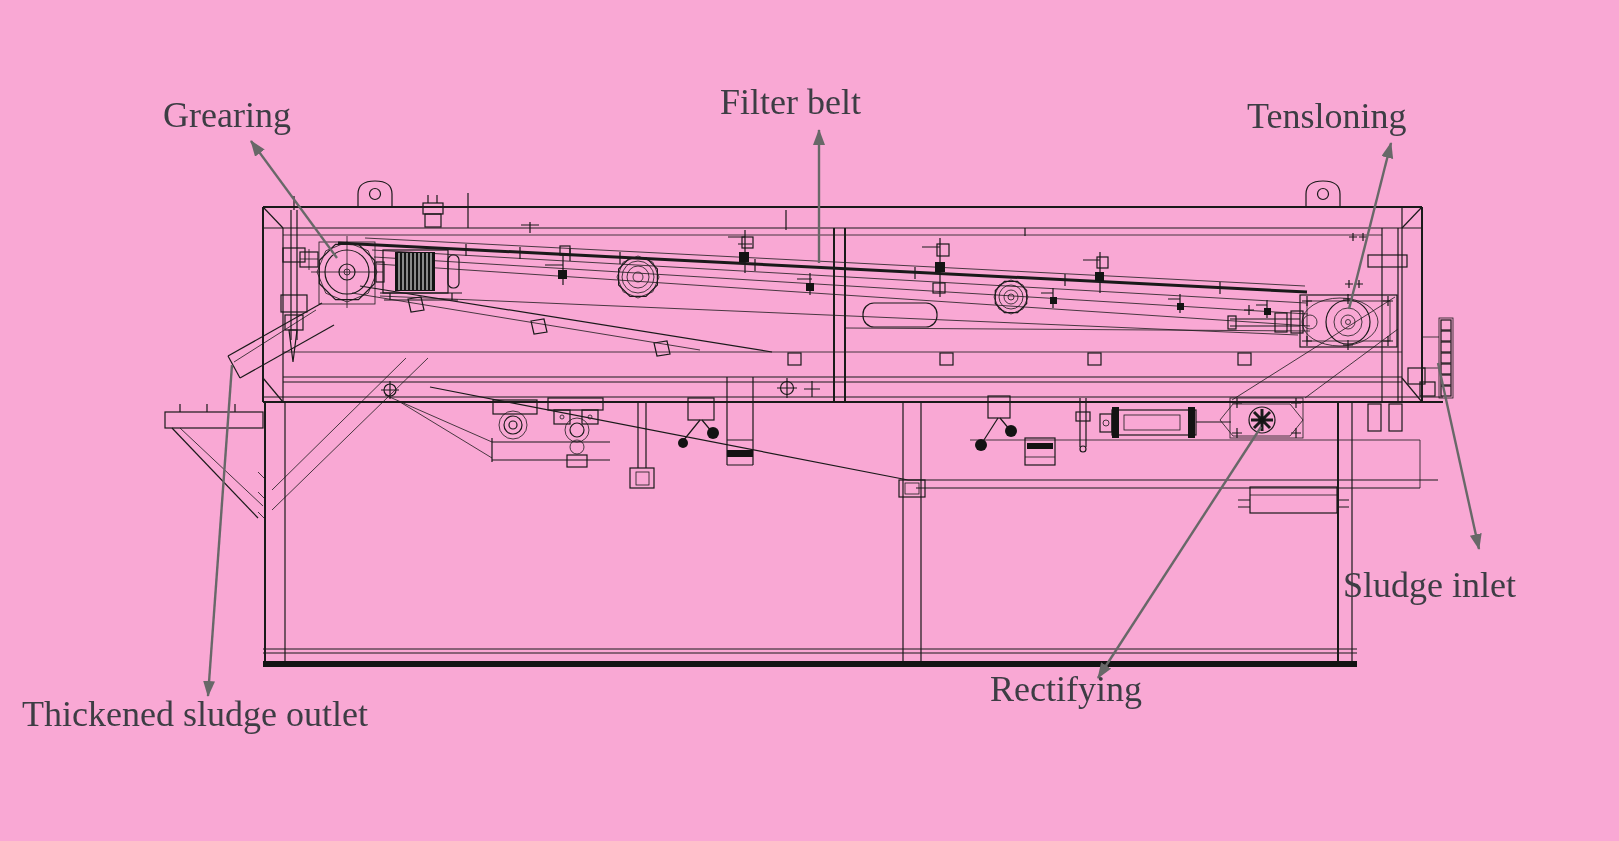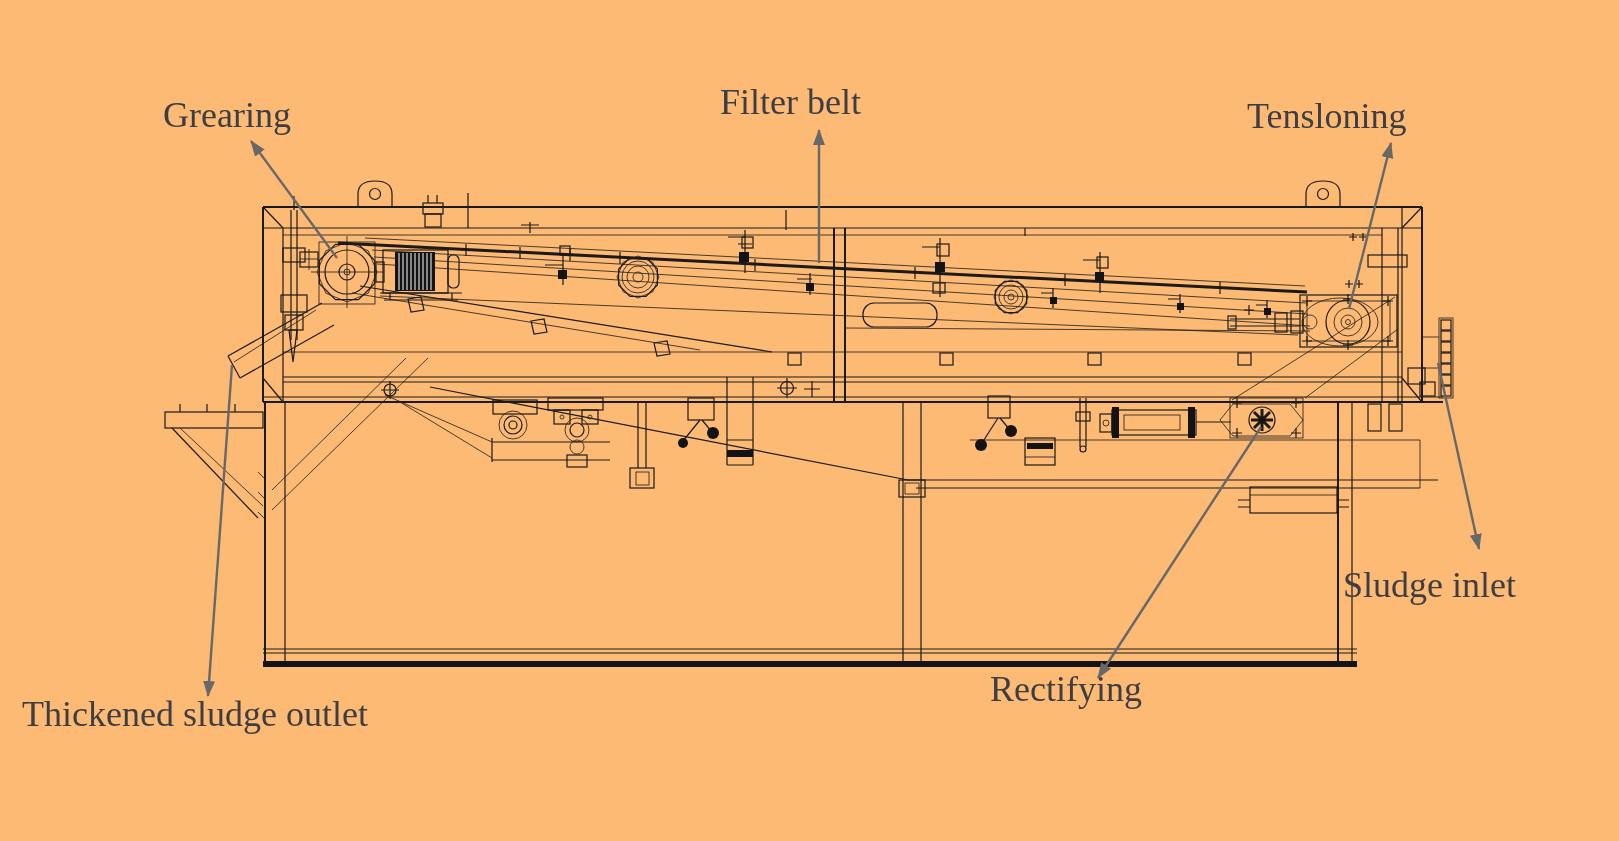--- a/index.html
+++ b/index.html
@@ -1,16 +1,16 @@
 <!DOCTYPE html>
 <html><head>
 <meta charset="utf-8">
 <style>
   html,body{margin:0;padding:0;background:#ffffff;}
-  #stage{position:relative;width:1619px;height:841px;background:#fdba74;overflow:hidden;}
+  #stage{position:relative;width:1619px;height:841px;background:#f9a8d4;overflow:hidden;}
   svg{display:block;}
   .ln{fill:none;stroke:#1a1a1a;stroke-width:1.2;}
   .lnt{fill:none;stroke:#1a1a1a;stroke-width:0.8;}
   .ln2{fill:none;stroke:#1a1a1a;stroke-width:2;}
   .ln3{fill:none;stroke:#1a1a1a;stroke-width:3;}
   .blk{fill:#131313;stroke:none;}
   .wht{fill:none;stroke:#ffffff;stroke-width:1;}
   .leader{fill:none;stroke:#686868;stroke-width:2.4;}
   .lblTxt{font-family:"Liberation Serif","DejaVu Serif",serif;font-size:36px;fill:#3d3d44;}
 </style>

